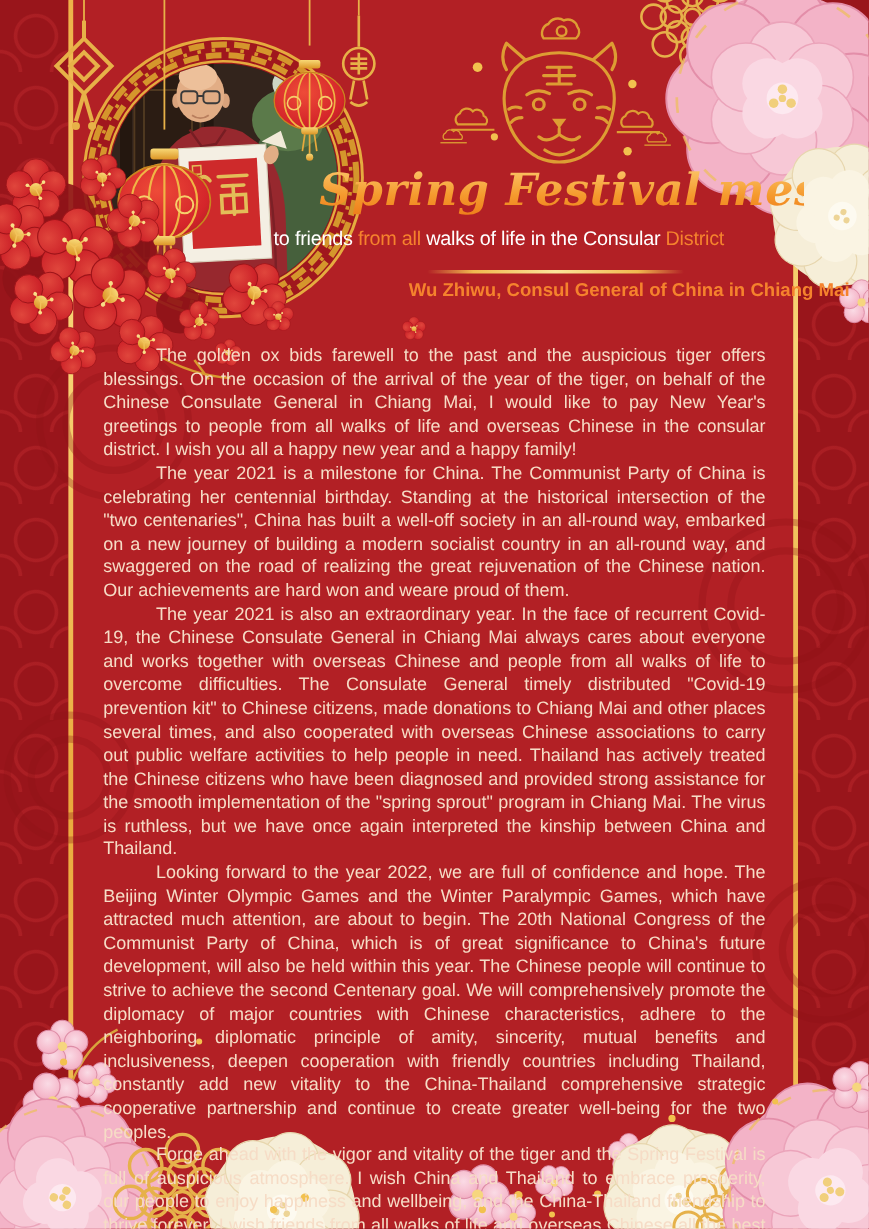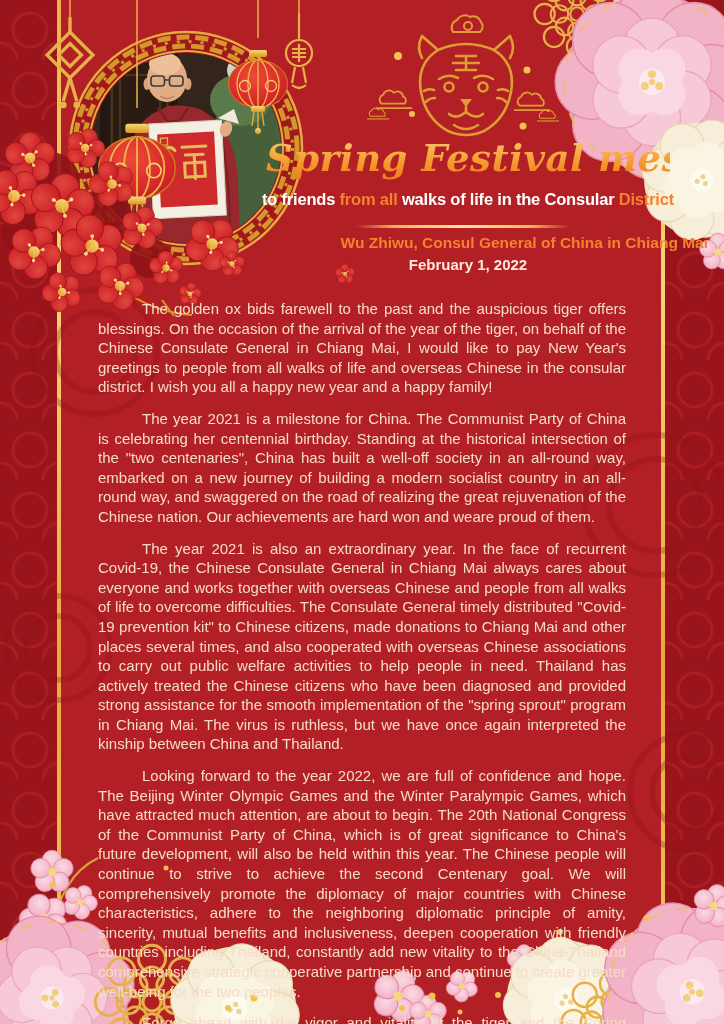--- a/index.html
+++ b/index.html
@@ -19,32 +19,32 @@
   .gline.left{left:57px;}
   .gline.right{left:661px;}
 
   .deco{position:absolute;left:0;top:0;pointer-events:none;}
 
   .title{position:absolute;left:266px;top:136px;width:404px;text-align:center;
     font-family:"DejaVu Serif",serif;font-style:italic;font-weight:700;font-size:37px;
     letter-spacing:.5px;white-space:nowrap;
     background:linear-gradient(180deg,#fcc96d 5%,#f59a2e 60%,#ee7d1a);
     -webkit-background-clip:text;background-clip:text;color:transparent;}
-  .subtitle{position:absolute;left:228px;top:190px;width:480px;text-align:center;
-    font-size:16.5px;font-weight:700;color:#ffffff;letter-spacing:-0.2px;white-space:nowrap;}
+  .subtitle{position:absolute;left:228px;top:190px;width:480px;text-align:left;
+    font-size:16.5px;font-weight:400;color:#ffffff;letter-spacing:-0.2px;white-space:nowrap;}
   .divider{position:absolute;left:356px;top:225px;width:214px;height:3px;border-radius:2px;
     background:linear-gradient(90deg,rgba(246,200,90,0),#f0b94f 18%,#fbe49a 50%,#f0b94f 82%,rgba(246,200,90,0));}
   .author{position:absolute;left:228px;top:234px;width:480px;text-align:right;
     font-size:15.5px;font-weight:700;color:#f5822d;}
   .date{position:absolute;left:228px;top:256px;width:480px;text-align:center;
     font-size:15px;font-weight:700;color:#ffe9da;}
 
   .bodytext{position:absolute;left:86px;top:287px;width:552px;color:#f6dcc6;
     font-size:15px;line-height:19.6px;text-align:justify;}
-  .bodytext p{margin:12px;text-indent:44px;}
+  .bodytext p{margin:0;text-indent:44px;}
 </style>
 </head>
 <body>
 
 <div class="page">
 
   <div class="band left"></div>
   <div class="band right"></div>
   <div class="gline left"></div>
   <div class="gline right"></div>
@@ -409,21 +409,20 @@
         <circle cx="498" cy="995" r="3"></circle>
       <circle cx="560" cy="932" r="3"></circle>
         <circle cx="646" cy="918" r="2.5"></circle>
     </g>
   </svg>
 
   <div class="title">Spring Festival message</div>
   <div class="subtitle"><span style="color: rgb(255, 255, 255);">to friends </span><span style="color: rgb(245, 130, 45);">from all </span><span style="color: rgb(255, 255, 255);">walks of life in the </span><span style="color: rgb(255, 255, 255);">Consular </span><span style="color: rgb(245, 130, 45);">District</span></div>
   <div class="divider"></div>
   <div class="author">Wu Zhiwu, Consul General of China in Chiang Mai</div>
-  <div class="date">February 1, 2022</div>
 
   <div class="bodytext">
       <p>The golden ox bids farewell to the past and the auspicious tiger offers blessings. On the occasion of the arrival of the year of the tiger, on behalf of the Chinese Consulate General in Chiang Mai, I would like to pay New Year's greetings to people from all walks of life and overseas Chinese in the consular district. I wish you all a happy new year and a happy family!</p>
       <p>The year 2021 is a milestone for China. The Communist Party of China is celebrating her centennial birthday. Standing at the historical intersection of the "two centenaries", China has built a well-off society in an all-round way, embarked on a new journey of building a modern socialist country in an all-round way, and swaggered on the road of realizing the great rejuvenation of the Chinese nation. Our achievements are hard won and weare proud of them.</p>
       <p>The year 2021 is also an extraordinary year. In the face of recurrent Covid-19, the Chinese Consulate General in Chiang Mai always cares about everyone and works together with overseas Chinese and people from all walks of life to overcome difficulties. The Consulate General timely distributed "Covid-19 prevention kit" to Chinese citizens, made donations to Chiang Mai and other places several times, and also cooperated with overseas Chinese associations to carry out public welfare activities to help people in need. Thailand has actively treated the Chinese citizens who have been diagnosed and provided strong assistance for the smooth implementation of the "spring sprout" program in Chiang Mai. The virus is ruthless, but we have once again interpreted the kinship between China and Thailand.</p>
       <p>Looking forward to the year 2022, we are full of confidence and hope. The Beijing Winter Olympic Games and the Winter Paralympic Games, which have attracted much attention, are about to begin. The 20th National Congress of the Communist Party of China, which is of great significance to China's future development, will also be held within this year. The Chinese people will continue to strive to achieve the second Centenary goal. We will comprehensively promote the diplomacy of major countries with Chinese characteristics, adhere to the neighboring diplomatic principle of amity, sincerity, mutual benefits and inclusiveness, deepen cooperation with friendly countries including Thailand, constantly add new vitality to the China-Thailand comprehensive strategic cooperative partnership and continue to create greater well-being for the two peoples.</p>
       <p>Forge ahead with the vigor and vitality of the tiger and the Spring Festival is full of auspicious atmosphere. I wish China and Thailand to embrace prosperity, our people to enjoy happiness and wellbeing, and the China-Thailand friendship to thrive forever! I wish friends from all walks of life and overseas Chinese all the best in the new year, with might redoubled.</p>
     </div>
 
 </div>

